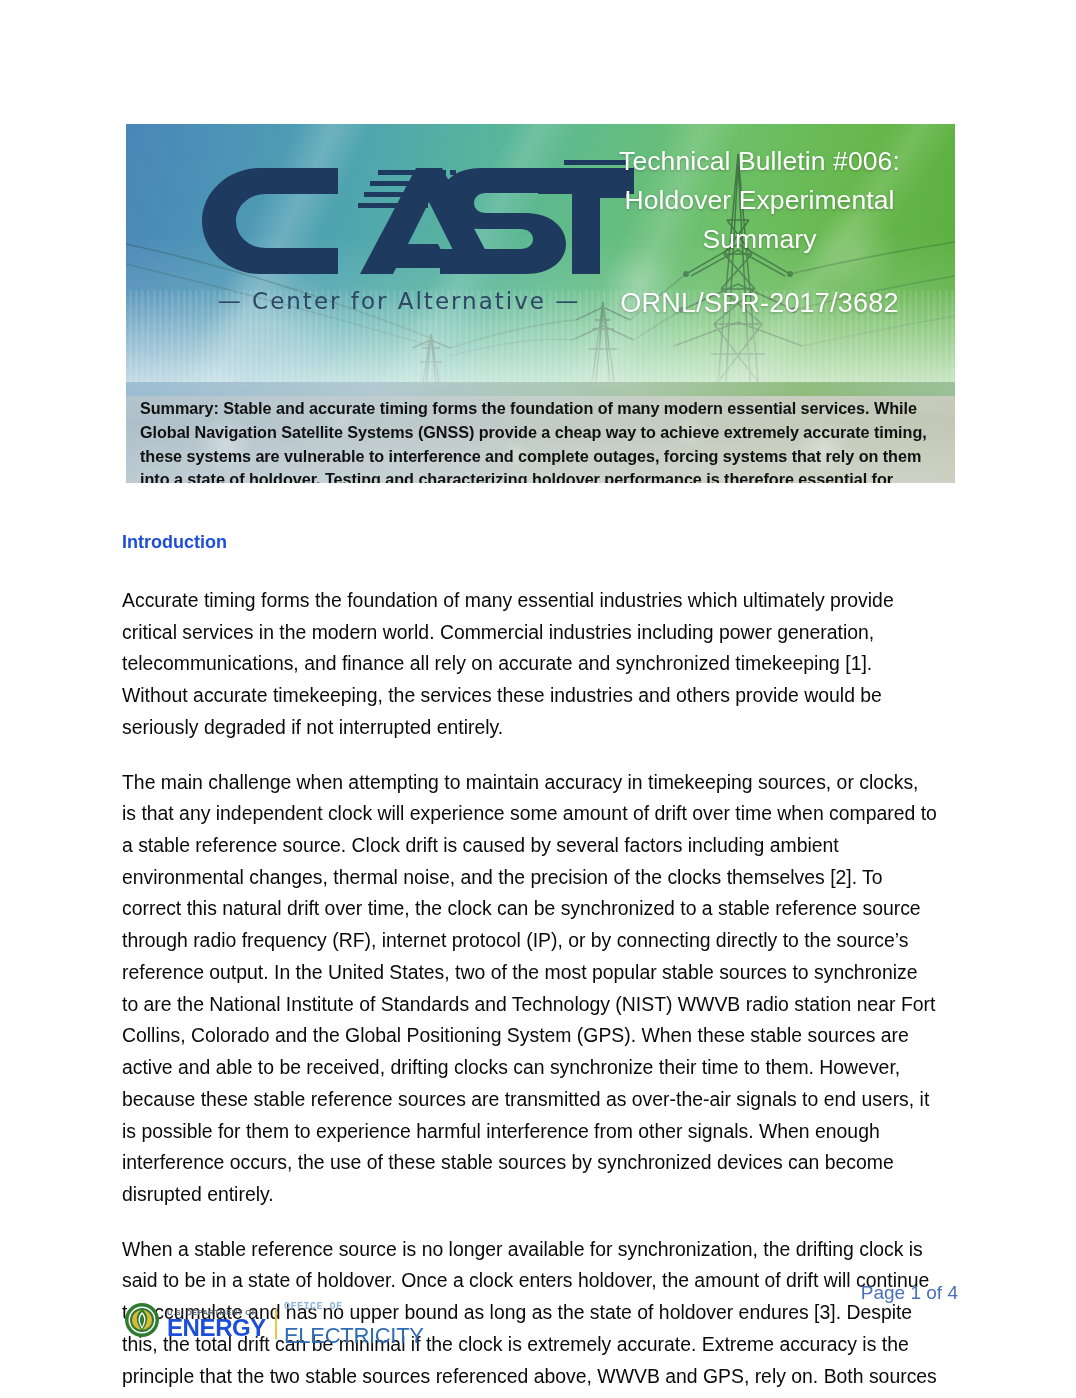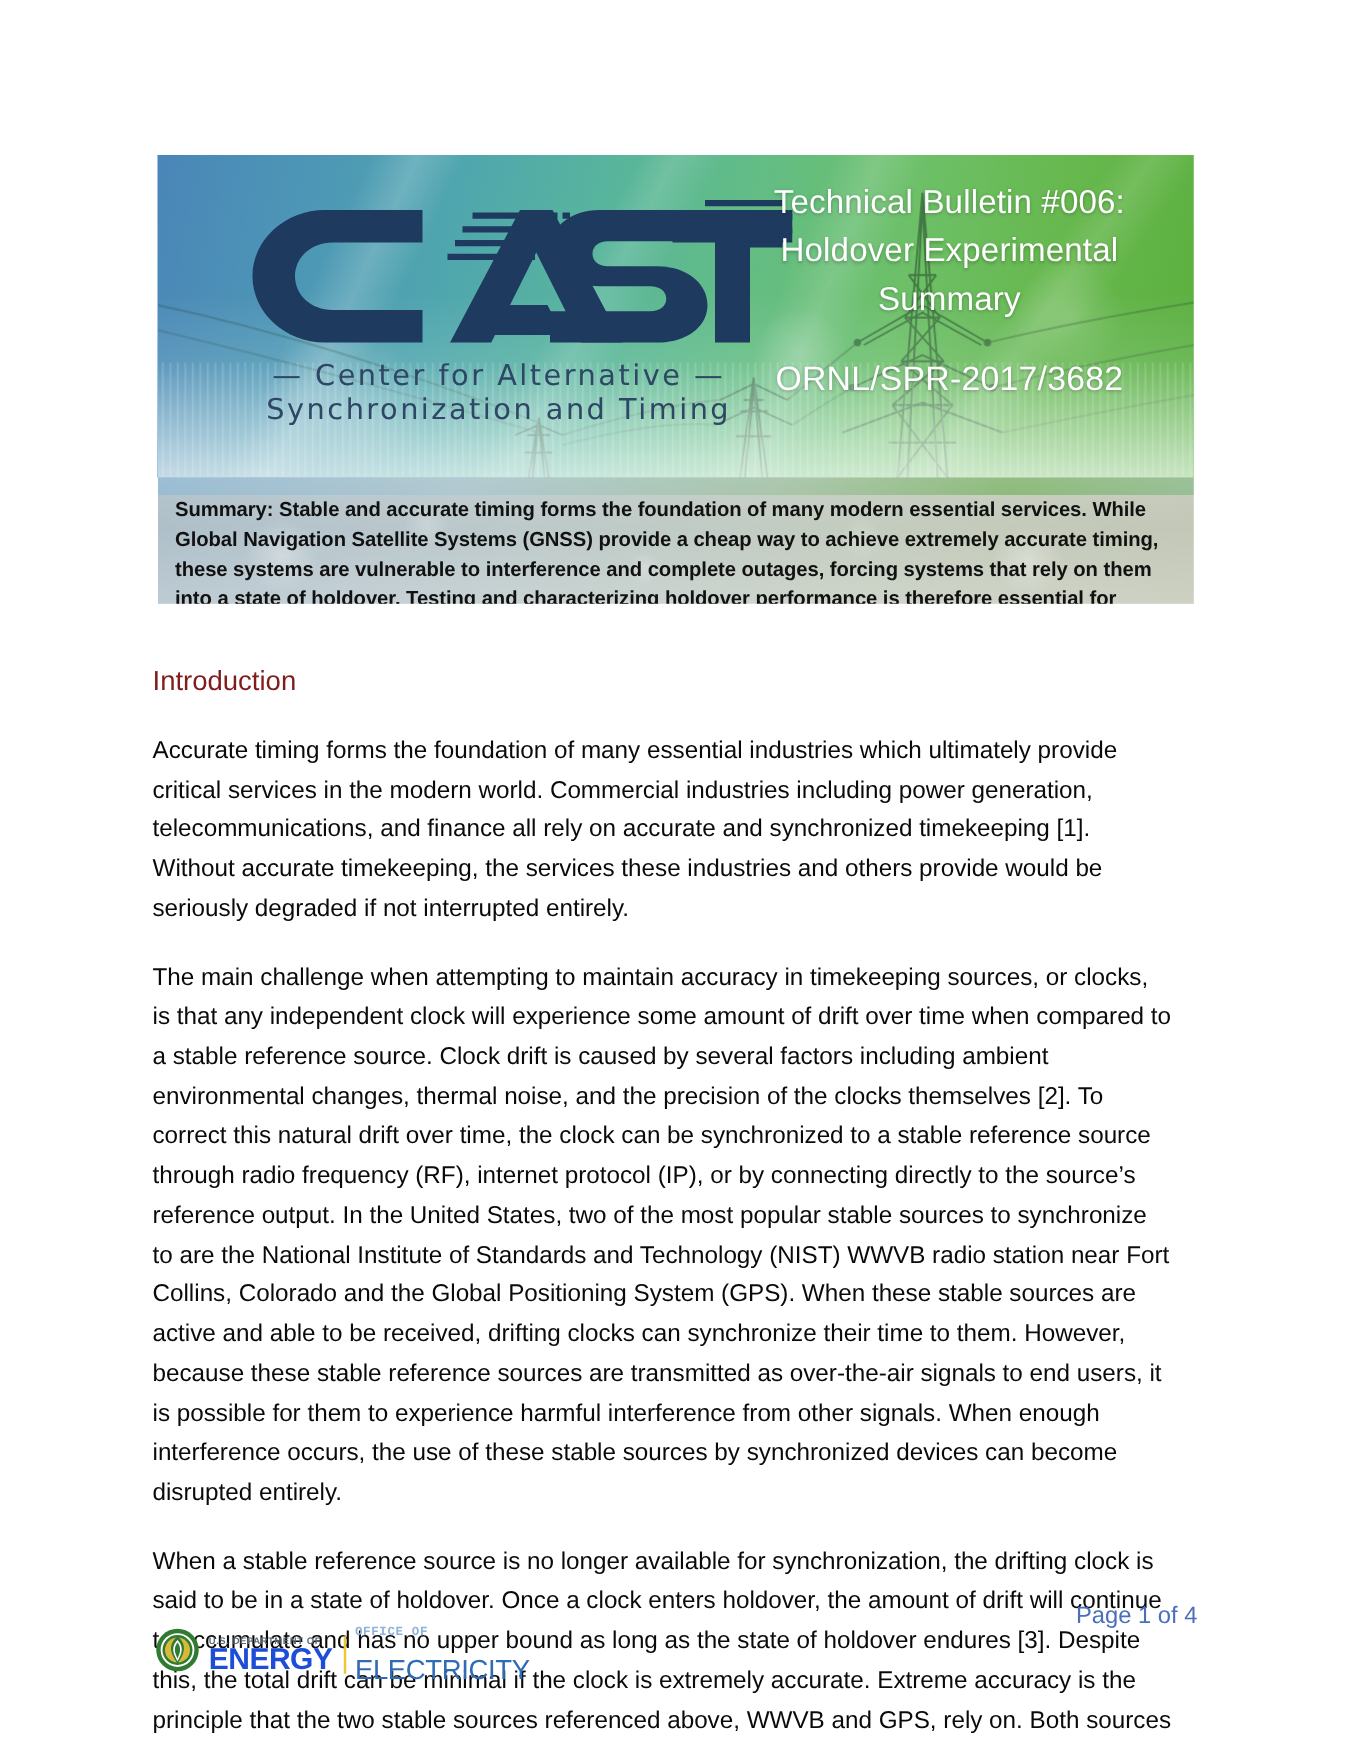--- a/index.html
+++ b/index.html
@@ -171,23 +171,23 @@
     line-height: 1.47;
     color: #111111;
     letter-spacing: -0.05px;
   }
 
   
   .section-heading {
     position: absolute;
     left: 122px;
     top: 532px;
-    font-size: 22px;
-    font-weight: normal;
-    color: #7f1d1d;
+    font-size: 18px;
+    font-weight: bold;
+    color: #1d4ed8;
   }
   .body-text {
     position: absolute;
     left: 122px;
     top: 585px;
     width: 815px;
     font-size: 19.4px;
     line-height: 1.635;
     color: #0a0a0a;
   }
@@ -333,21 +333,20 @@
           <rect x="400" y="4" width="62" height="5"></rect>
           <rect x="406" y="15" width="56" height="5"></rect>
           <rect x="412" y="26" width="50" height="5"></rect>
           <rect x="418" y="37" width="44" height="5"></rect>
           <rect x="466" y="15" width="4" height="5"></rect>
           <rect x="466" y="26" width="4" height="5"></rect>
         </g>
       </svg>
       <div class="cast-tagline">
         <div>— Center for Alternative —</div>
-        <div>Synchronization and Timing</div>
       </div>
     </div>
 
     <div class="banner-titles">
       <div class="banner-title-line">Technical Bulletin #006:</div>
       <div class="banner-title-line">Holdover Experimental</div>
       <div class="banner-title-line">Summary</div>
       <div class="banner-report-id">ORNL/SPR-2017/3682</div>
     </div>
   </div>

